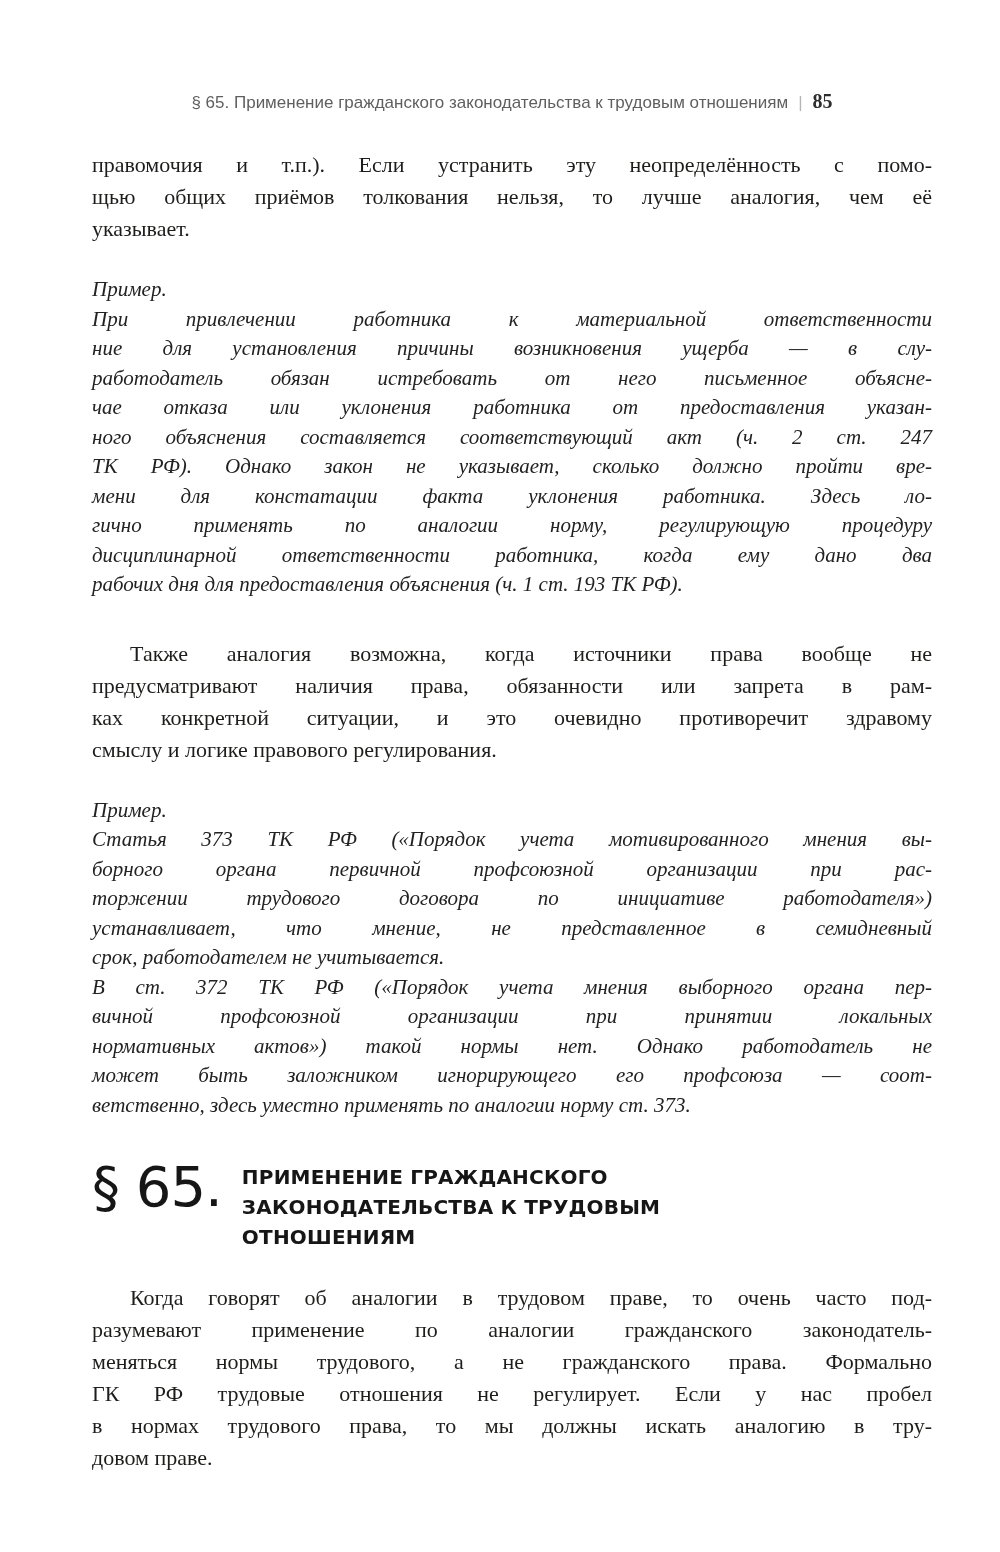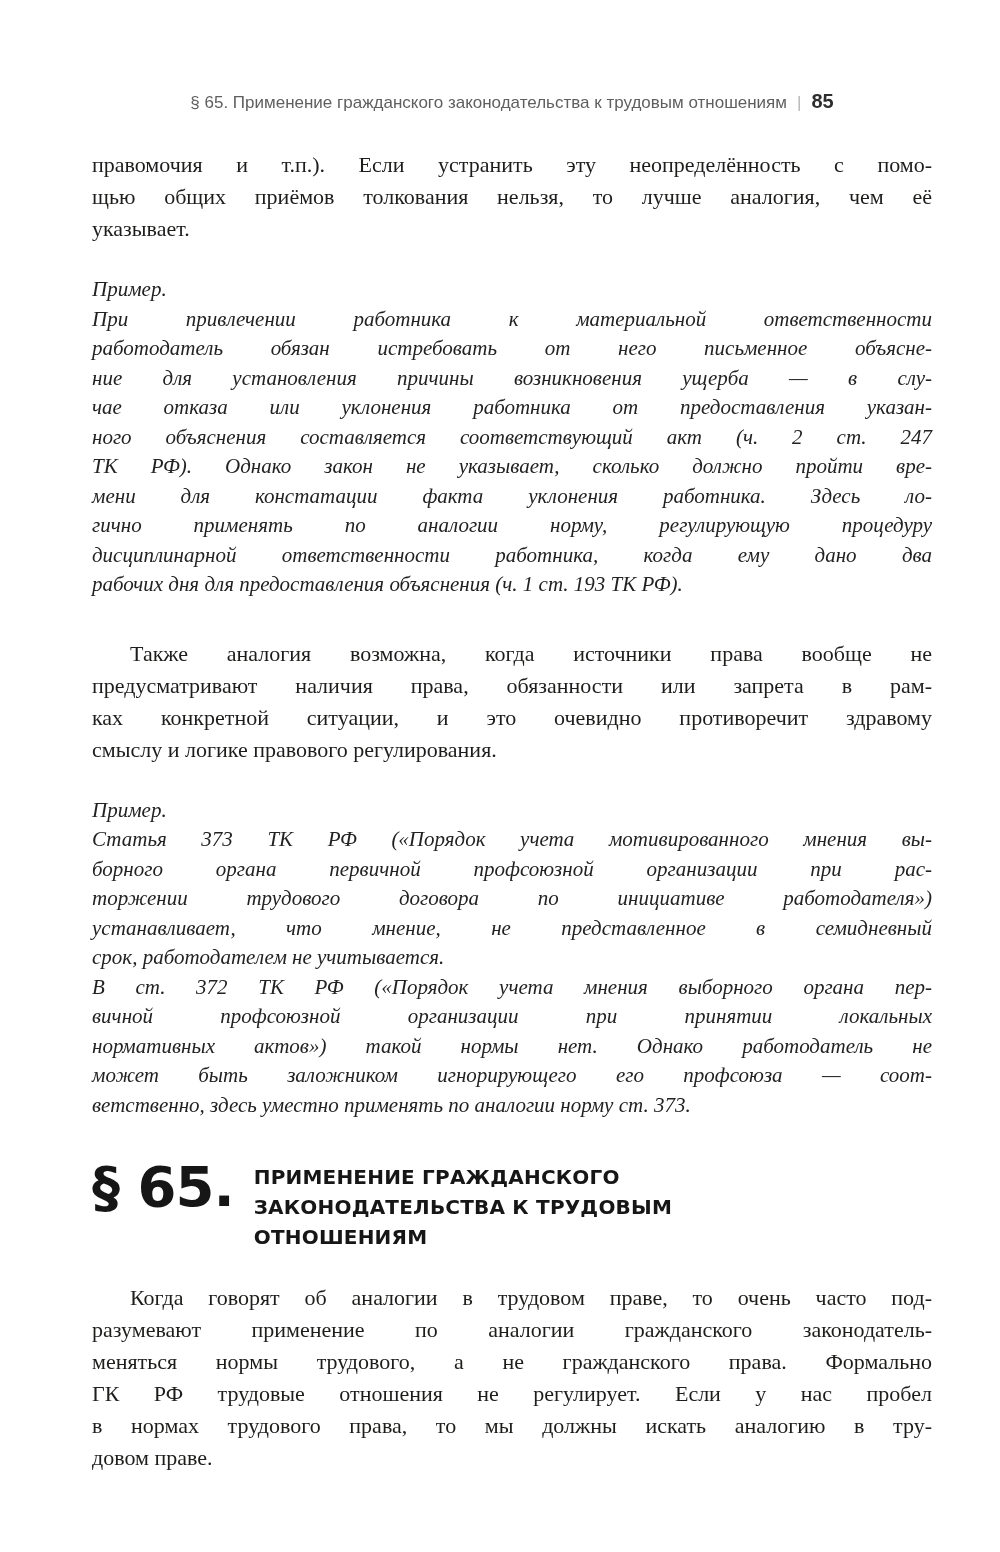--- a/index.html
+++ b/index.html
@@ -21,21 +21,21 @@
     font-size: 17px;
     color: #5f5f5f;
     margin-bottom: 36px;
     white-space: nowrap;
   }
   .header .divider { color: #b5b5b5; font-weight: 300; }
   .header .page-number {
     font-weight: bold;
     font-size: 20px;
     color: #2e2e2e;
-    font-family: Liberation Sans, sans-serif;
+    font-family: Liberation Serif, serif;
   }
   .block { margin-bottom: 30px; }
   .block-body {
     font-family: "Liberation Serif", serif;
     font-size: 22px;
     line-height: 32px;
     color: #1d1d1b;
   }
   .block-example {
     font-family: Liberation Serif, serif;
@@ -54,21 +54,21 @@
   .line.indent { text-indent: 38px; }
   .section-heading {
     display: flex;
     align-items: flex-start;
     gap: 20px;
     margin: 40px 0 30px 0;
     font-family: "DejaVu Sans", sans-serif;
   }
   .section-marker {
     font-size: 56px;
-    font-weight: bold;
+    font-weight: normal;
     line-height: 0.95;
     letter-spacing: -1px;
     color: #161616;
     white-space: nowrap;
   }
   .section-title {
     font-size: 20px;
     font-weight: bold;
     line-height: 30px;
     letter-spacing: 0.2px;
@@ -93,22 +93,22 @@
           <div class="line">щью общих приёмов толкования нельзя, то лучше аналогия, чем её</div>
           <div class="line last">указывает.</div>
         </div>
       </div>
       <div class="block block-example">
         <div class="para">
           <div class="line last">Пример.</div>
         </div>
         <div class="para">
           <div class="line">При привлечении работника к материальной ответственности</div>
+          <div class="line">ние для установления причины возникновения ущерба — в слу-</div>
           <div class="line">работодатель обязан истребовать от него письменное объясне-</div>
-          <div class="line">ние для установления причины возникновения ущерба — в слу-</div>
           <div class="line">чае отказа или уклонения работника от предоставления указан-</div>
           <div class="line">ного объяснения составляется соответствующий акт (ч. 2 ст. 247</div>
           <div class="line">ТК РФ). Однако закон не указывает, сколько должно пройти вре-</div>
           <div class="line">мени для констатации факта уклонения работника. Здесь ло-</div>
           <div class="line">гично применять по аналогии норму, регулирующую процедуру</div>
           <div class="line">дисциплинарной ответственности работника, когда ему дано два</div>
           <div class="line last">рабочих дня для предоставления объяснения (ч. 1 ст. 193 ТК РФ).</div>
         </div>
       </div>
       <div class="block block-body">

